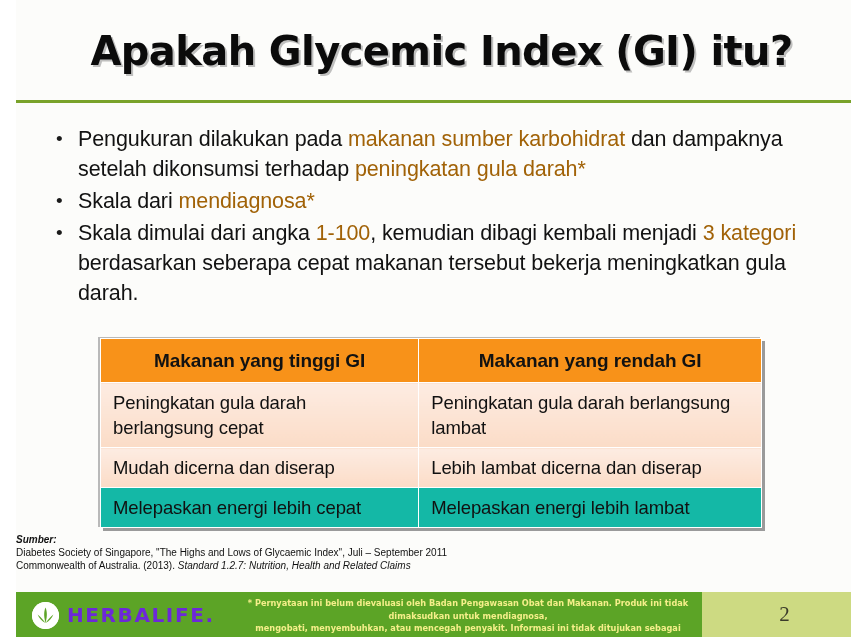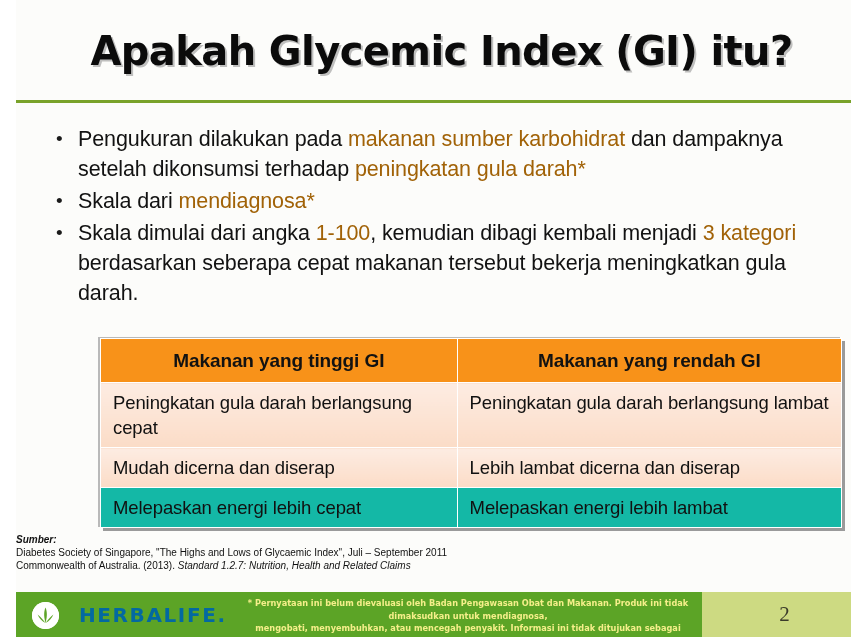--- a/index.html
+++ b/index.html
@@ -81,21 +81,21 @@
   }
   .hl {
     color: #a16207;
   }
 
   
   .table-wrap {
     position: absolute;
     left: 84px;
     top: 338px;
-    width: 742px;
+    width: 662px;
   }
   .gi-table {
     width: 100%;
     border-collapse: collapse;
     table-layout: fixed;
     box-shadow: 3px 3px 0 0 #9a9a9a, -2px -1px 0 0 #b9b9b9;
     background: #fde4d3;
   }
   .gi-table th, .gi-table td {
     border: 1px solid #ffffff;
@@ -189,26 +189,26 @@
   .logo-mark {
     width: 27px;
     height: 27px;
     border-radius: 50%;
     background: #ffffff;
     position: relative;
     flex: 0 0 auto;
   }
   .logo-mark svg { position: absolute; left: 0; top: 0; }
   .logo-text {
-    margin-left: 20px;
+    margin-left: 8px;
     font-family: "DejaVu Sans", sans-serif;
     font-weight: bold;
     font-size: 20px;
     letter-spacing: 1.6px;
-    color: #0369a1;
+    color: #6d28d9;
   }
 
   .disclaimer {
     position: absolute;
     left: 228px;
     top: 5px;
     width: 448px;
     text-align: center;
     font-family: "DejaVu Sans", sans-serif;
     font-weight: bold;

